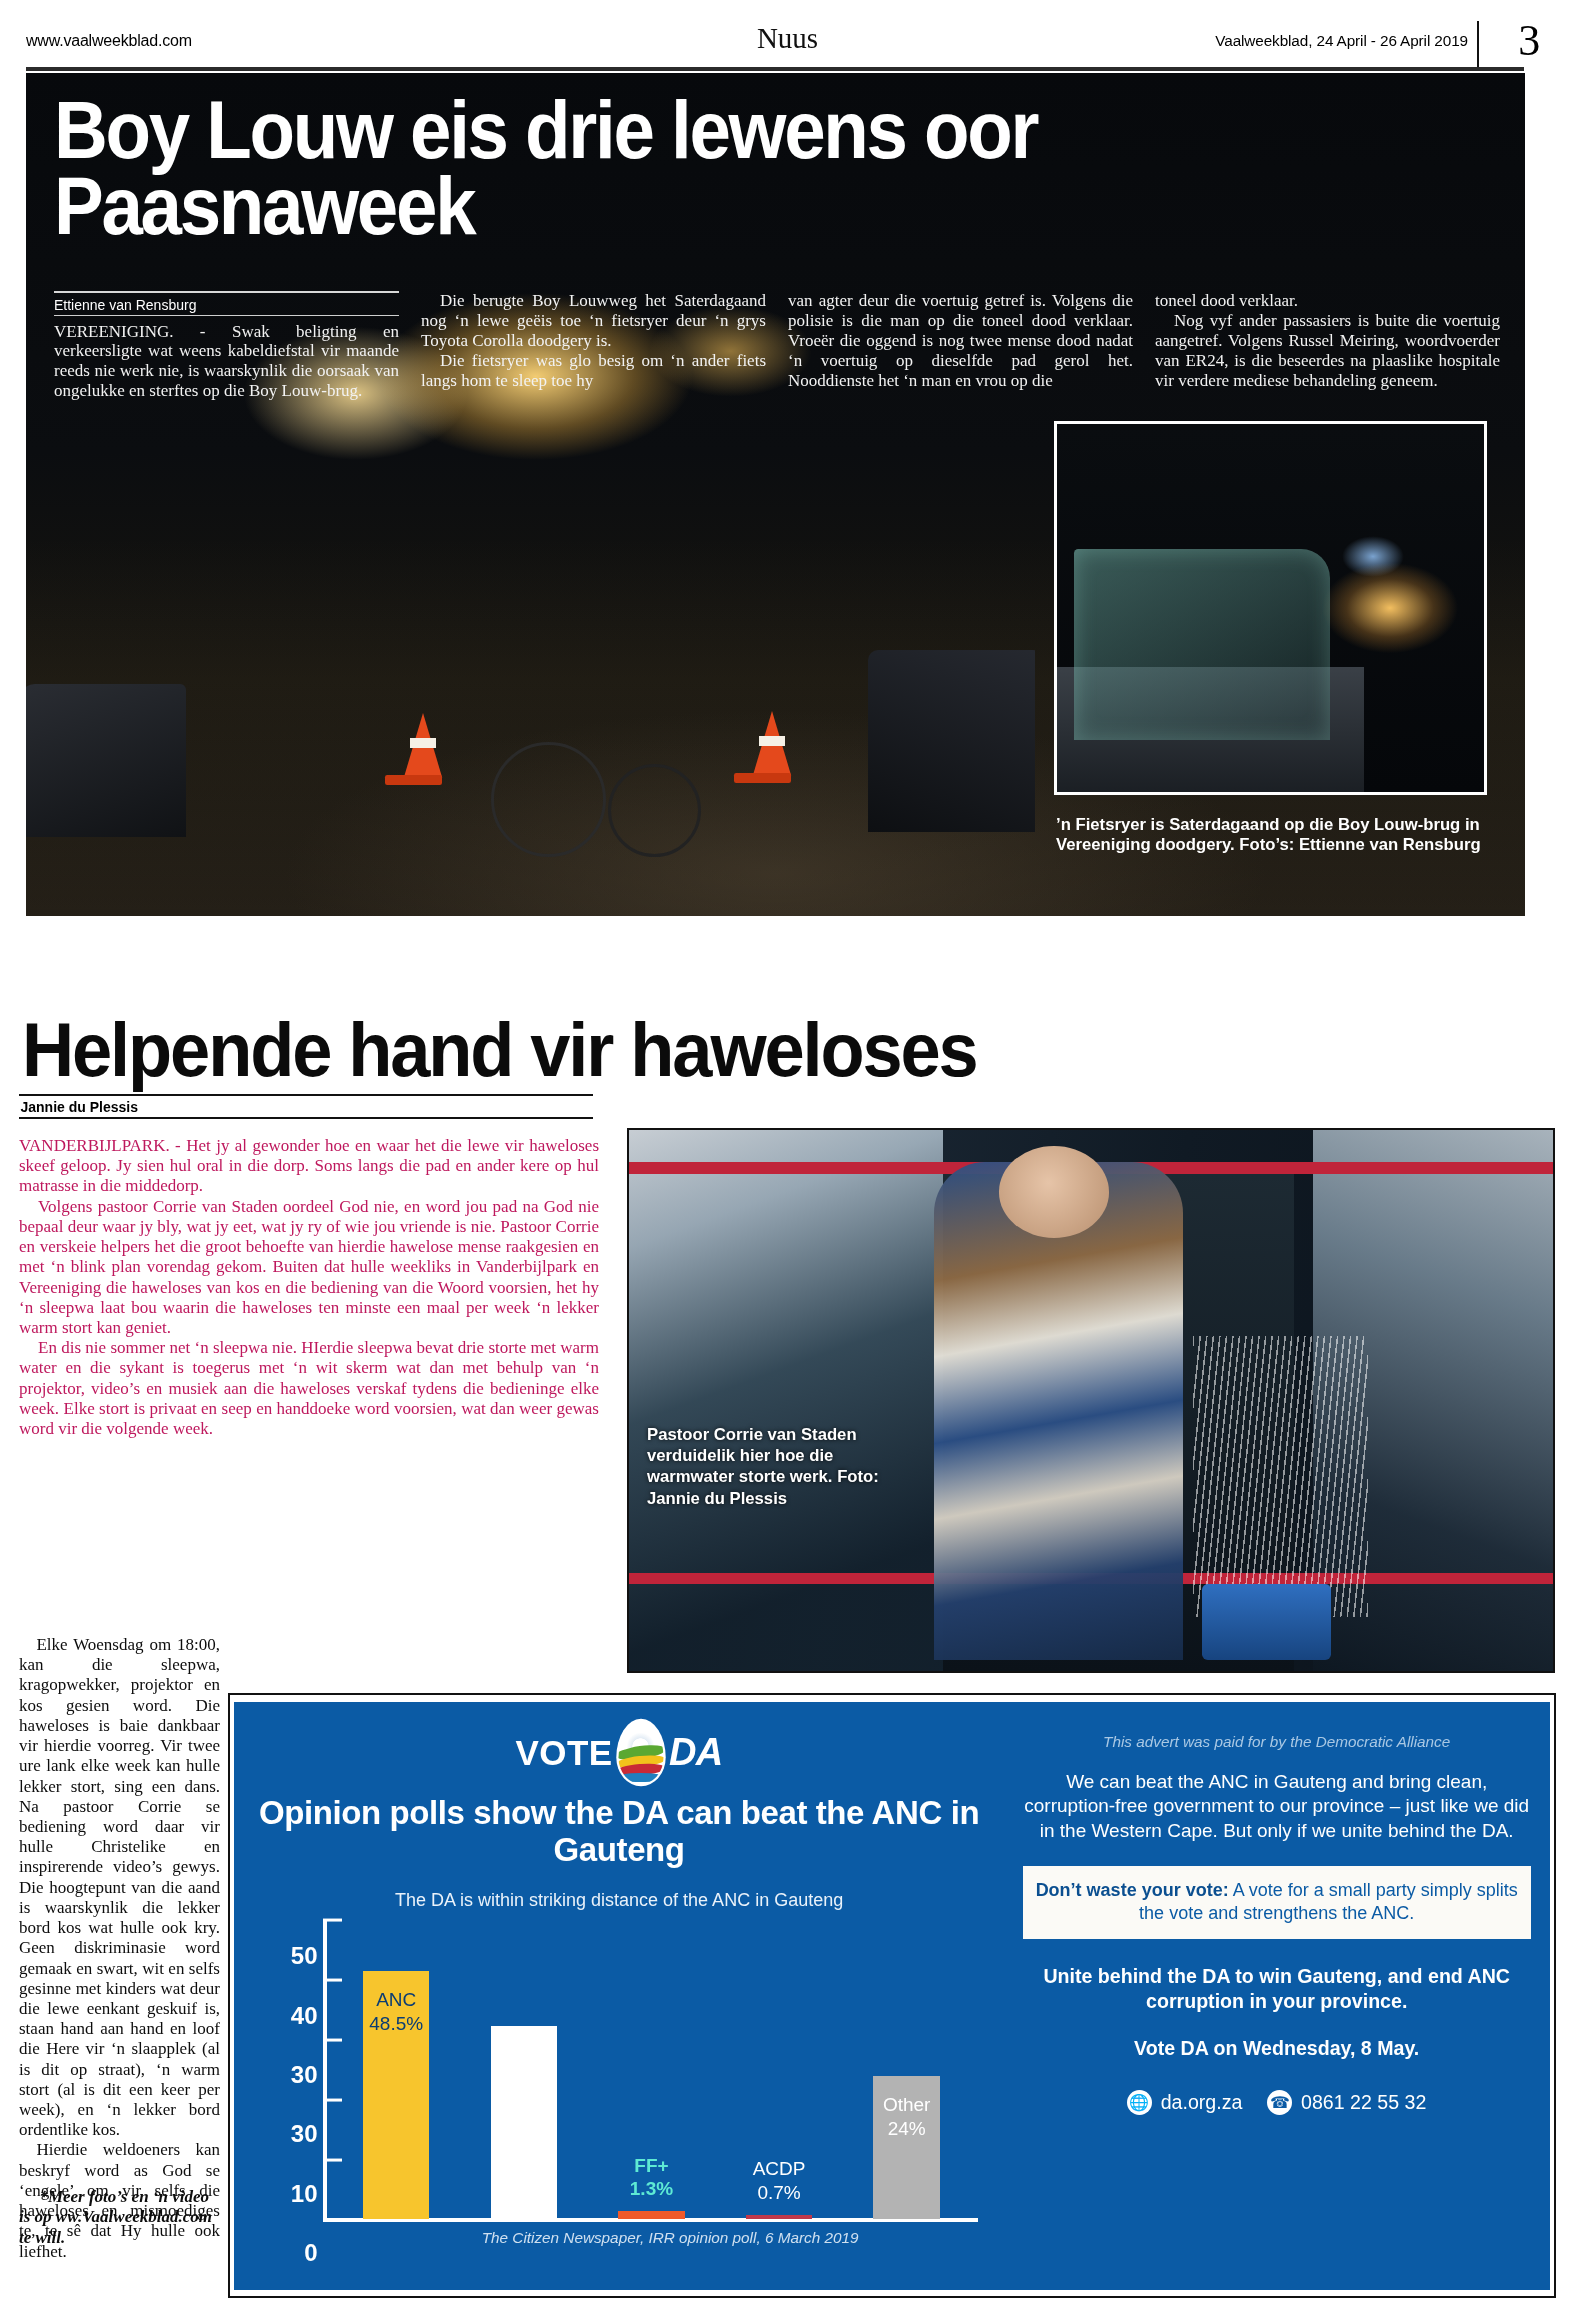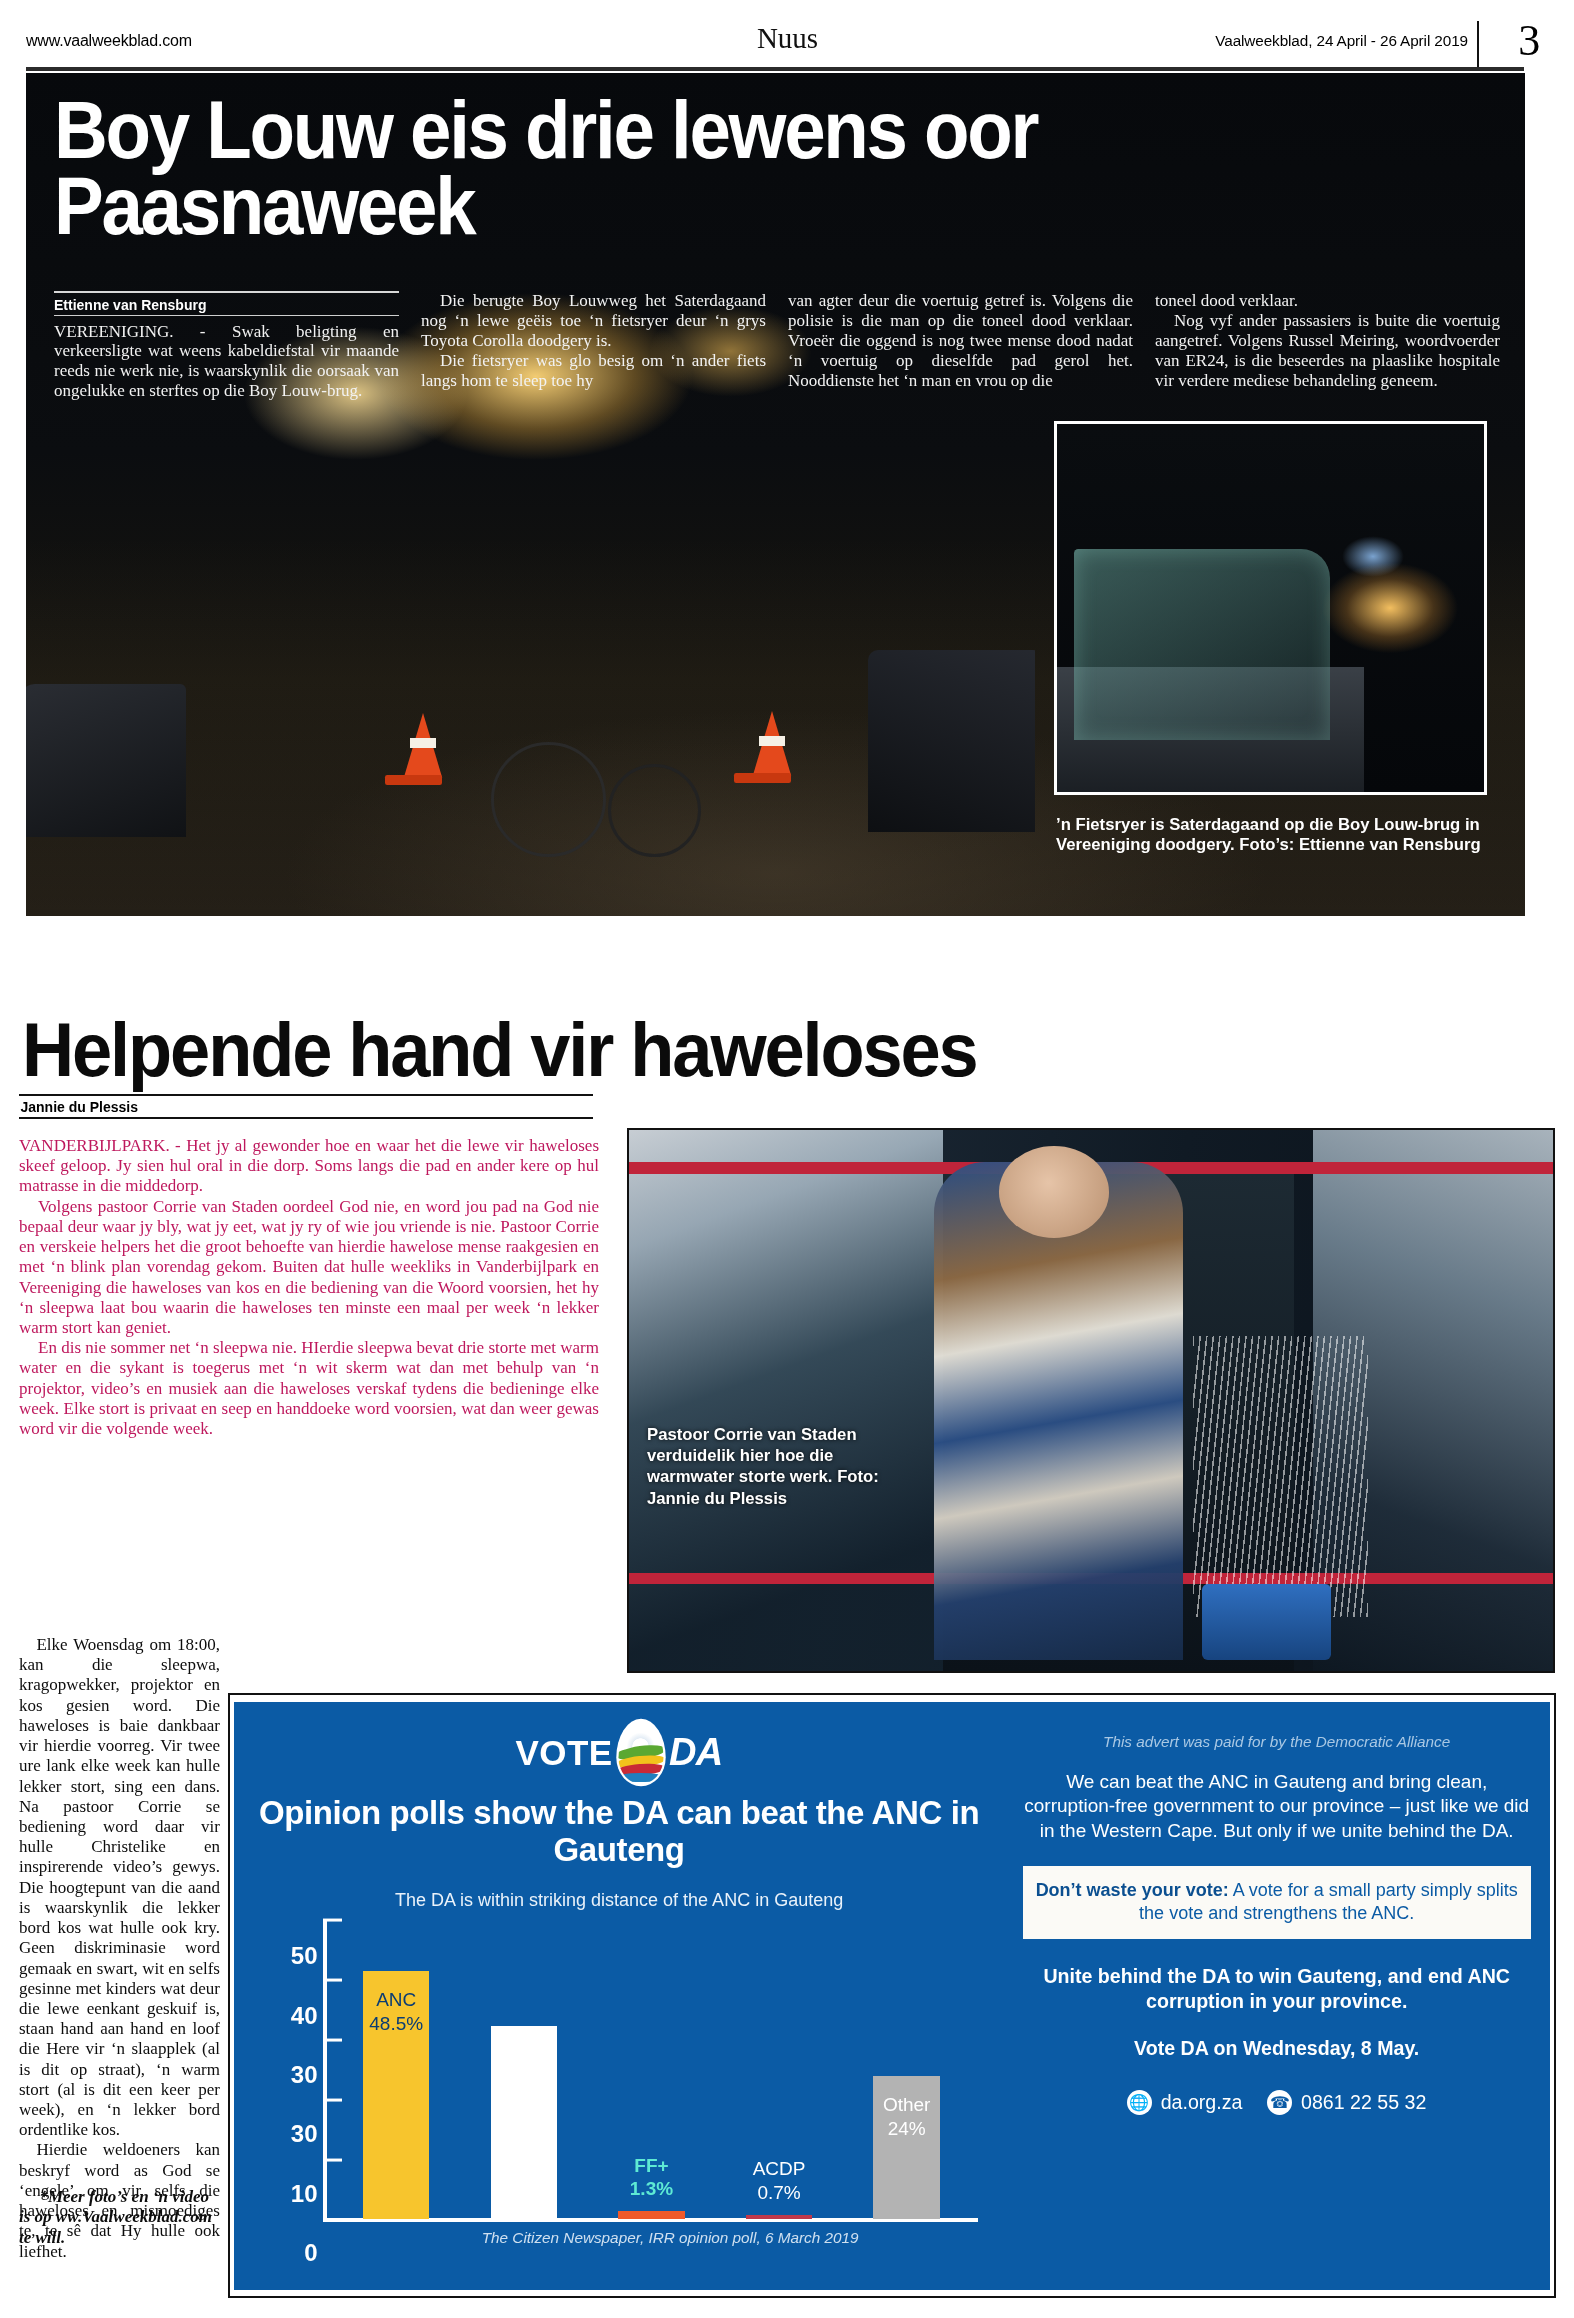--- a/index.html
+++ b/index.html
@@ -14,21 +14,21 @@
   .mh-page{position:absolute;right:8.7px;top:-7.3px;font-family:"Liberation Serif",serif;font-size:44px;color:#000;}
   .mh-rule{position:absolute;left:26px;top:67px;width:1498px;height:3.6px;background:#2b2b2b;}
 
   
   .story1{position:absolute;left:26px;top:73px;width:1499px;height:843px;background:#141414;overflow:hidden;}
   .s1-head{position:absolute;left:28px;top:20.4px;width:1447px;font-family:"Liberation Sans",sans-serif;font-weight:700;font-size:81px;line-height:.93;color:#fff;letter-spacing:-2.5px;transform:scaleX(.92);transform-origin:left top;}
 
   .s1-cols{position:absolute;left:28px;top:218px;width:1447px;height:116px;display:flex;gap:22px;}
   .s1-col{width:345px;position:relative;}
   .byline-rule-top{height:2.2px;background:#d8d8d8;margin-bottom:3.6px;}
-  .byline{font-family:"Liberation Sans",sans-serif;font-size:14px;font-weight:700;color:#fff;padding-bottom:2.2px;}
+  .byline{font-family:"Liberation Sans",sans-serif;font-size:14px;font-weight:400;color:#fff;padding-bottom:2.2px;}
   .byline-rule-bot{height:1.5px;background:#cfcfcf;margin-bottom:5.1px;}
   .s1-col p{margin:0;font-family:"Liberation Serif",serif;font-size:17px;line-height:1.17;color:#f2f2f2;text-align:justify;}
   .s1-col p.ind{text-indent:19px;}
 
   
   .s1-photo-main{position:absolute;left:0px;top:349px;width:1009px;height:476px;overflow:hidden;}
   .s1-photo-inset{position:absolute;left:1028px;top:348px;width:433px;height:374px;border:3.6px solid #ffffff;box-sizing:border-box;overflow:hidden;}
   .s1-caption{position:absolute;left:1030px;top:742px;width:436px;font-family:"Liberation Sans",sans-serif;font-weight:700;font-size:16.7px;line-height:1.22;color:#fff;}
 
   

